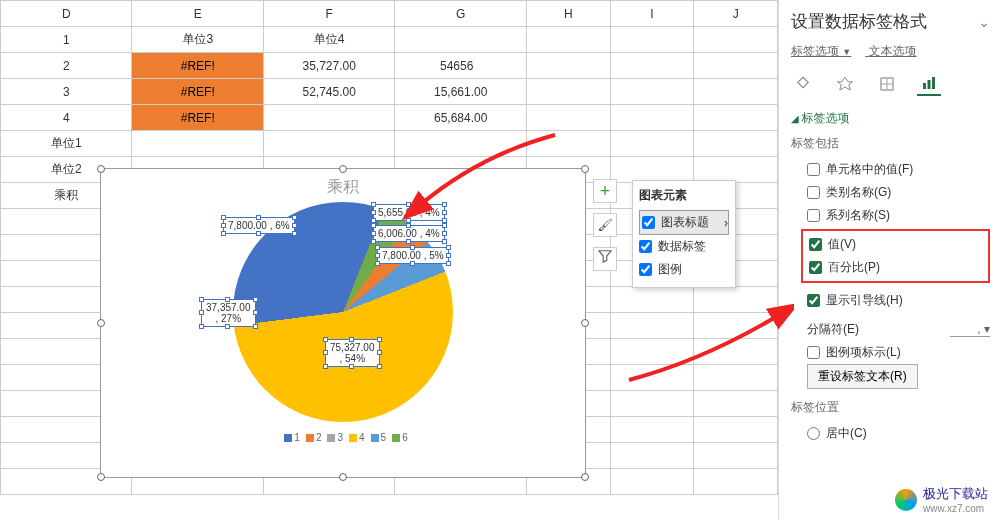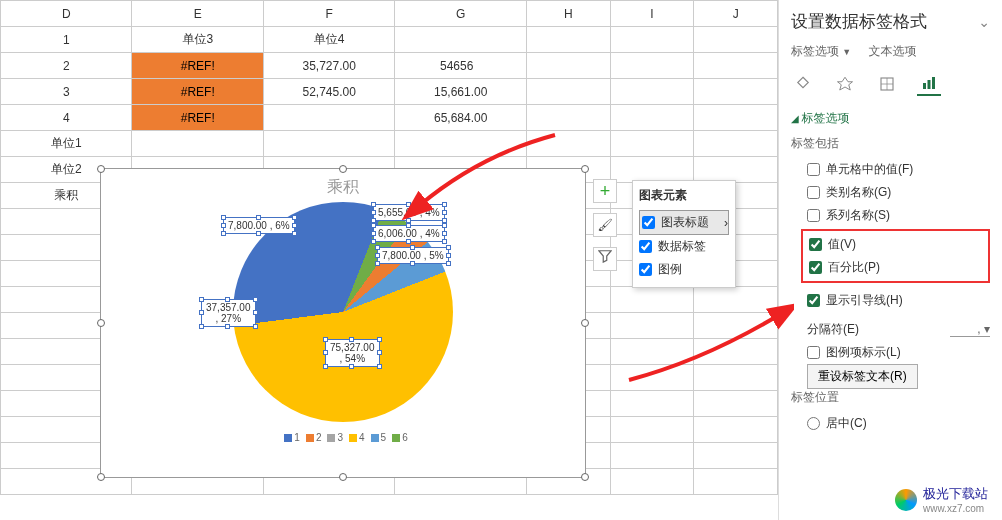--- a/index.html
+++ b/index.html
@@ -35,34 +35,34 @@
 .filter-btn { position: absolute; right: -32px; top: 78px; width: 24px; height: 24px; border: 1px solid #ccc; background: #fff; text-align: center; line-height: 22px; cursor: pointer; }
 .flyout { position: absolute; left: 632px; top: 180px; width: 104px; background: #fff; border: 1px solid #ccc; box-shadow: 2px 2px 6px rgba(0,0,0,.2); padding: 6px; }
 .flyout-title { font-weight: bold; margin-bottom: 6px; }
 .flyout-row { display: flex; align-items: center; padding: 3px 0; cursor: pointer; }
 .flyout-row input { margin-right: 6px; }
 .flyout-row.sel { background: #e8e8e8; border: 1px solid #999; padding-left: 2px; }
 .flyout-row .arrow { margin-left: auto; }
 .panel { width: 224px; border-left: 1px solid #ddd; padding: 10px 12px; background: #fff; overflow: hidden; }
 .panel-title { font-size: 17px; color: #333; margin-bottom: 10px; display:flex; justify-content:space-between; align-items:center;}
 .panel-title .chev { color:#888; font-size:14px; cursor:pointer;}
-.panel-tabs { color: #666; margin-bottom: 12px; }
+.panel-tabs { color: #666; margin-bottom: 12px; text-decoration: underline; }
 .panel-tabs .tab { margin-right: 14px; cursor: pointer; }
 .panel-tabs .caret { font-size: 9px; }
 .panel-icons { display: flex; gap: 18px; margin-bottom: 14px; }
 .picon { width: 24px; height: 24px; display: flex; align-items: center; justify-content: center; color: #888; cursor: pointer; }
 .picon.active { color: #217346; border-bottom: 2px solid #217346; }
 .section-h { color: #217346; font-size: 12px; margin-bottom: 8px; cursor: pointer; }
 .section-h::before { content: "◢ "; font-size: 10px; }
 .subhead { color: #666; margin-bottom: 6px; }
 .opt { display: flex; align-items: center; padding: 3px 0 3px 16px; }
 .opt input[type=checkbox] { margin-right: 6px; width: 13px; height: 13px; accent-color: #217346; }
 .redbox { border: 2px solid #e33; padding: 2px 0; margin: 2px 0 6px 10px; }
 .btn { border: 1px solid #aaa; background: #f4f4f4; padding: 3px 10px; margin-left: 16px; cursor: pointer; font-size: 12px; }
-.pos-h { color: #666; }
+.pos-h { margin-top: 10px; color: #666; }
 .radio-opt { display: flex; align-items: center; padding: 3px 0 3px 16px; }
 .radio-opt input { margin-right: 6px; }
 .watermark { position: absolute; right: 14px; bottom: 6px; display: flex; align-items: center; gap: 6px; font-size: 13px; color: #229; }
 .watermark .logo { width: 22px; height: 22px; border-radius: 50%; background: conic-gradient(#f90, #09f, #0c6, #f90); }
 .watermark .sub { font-size: 10px; color: #888; display: block; }
 svg.arrow { position: absolute; }
 </style>
 </head>
 <body>
 

